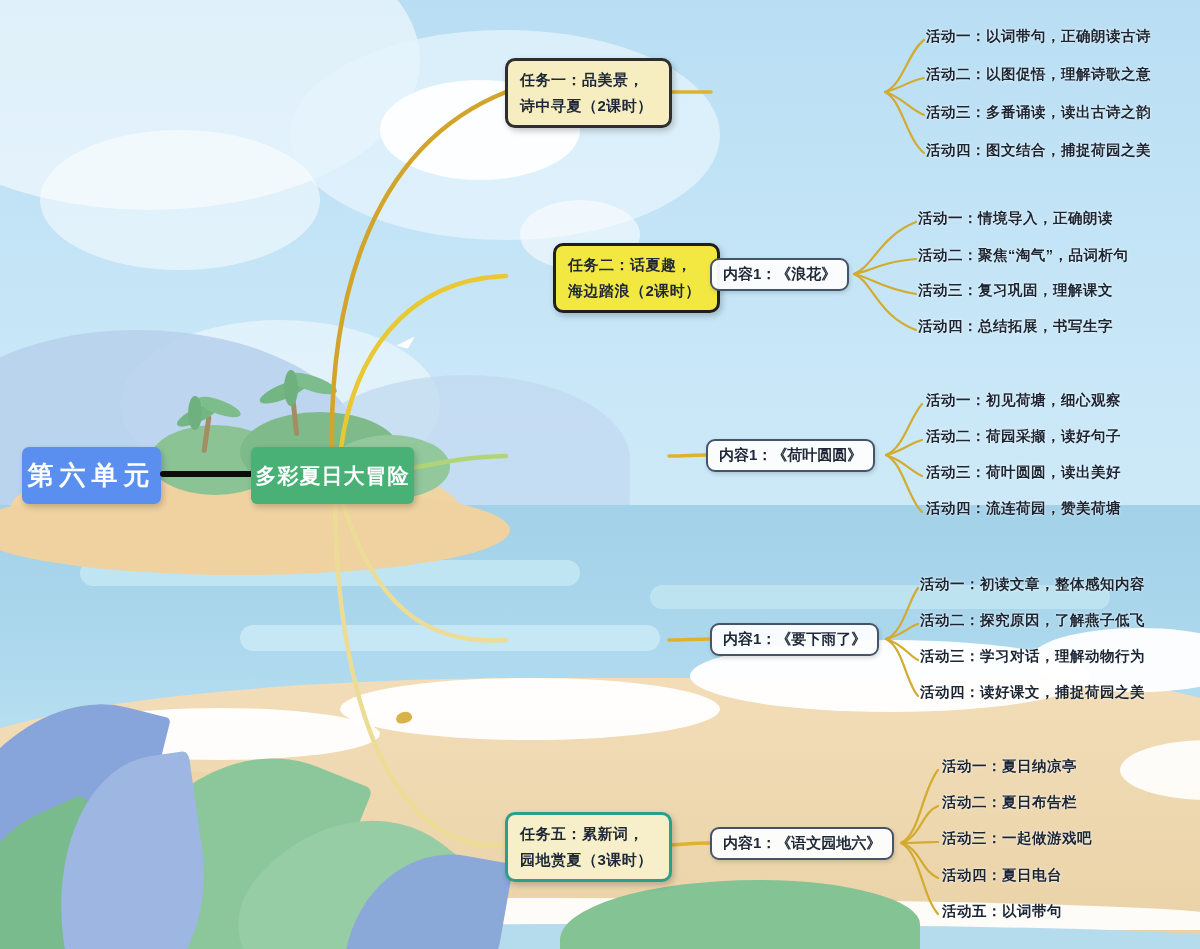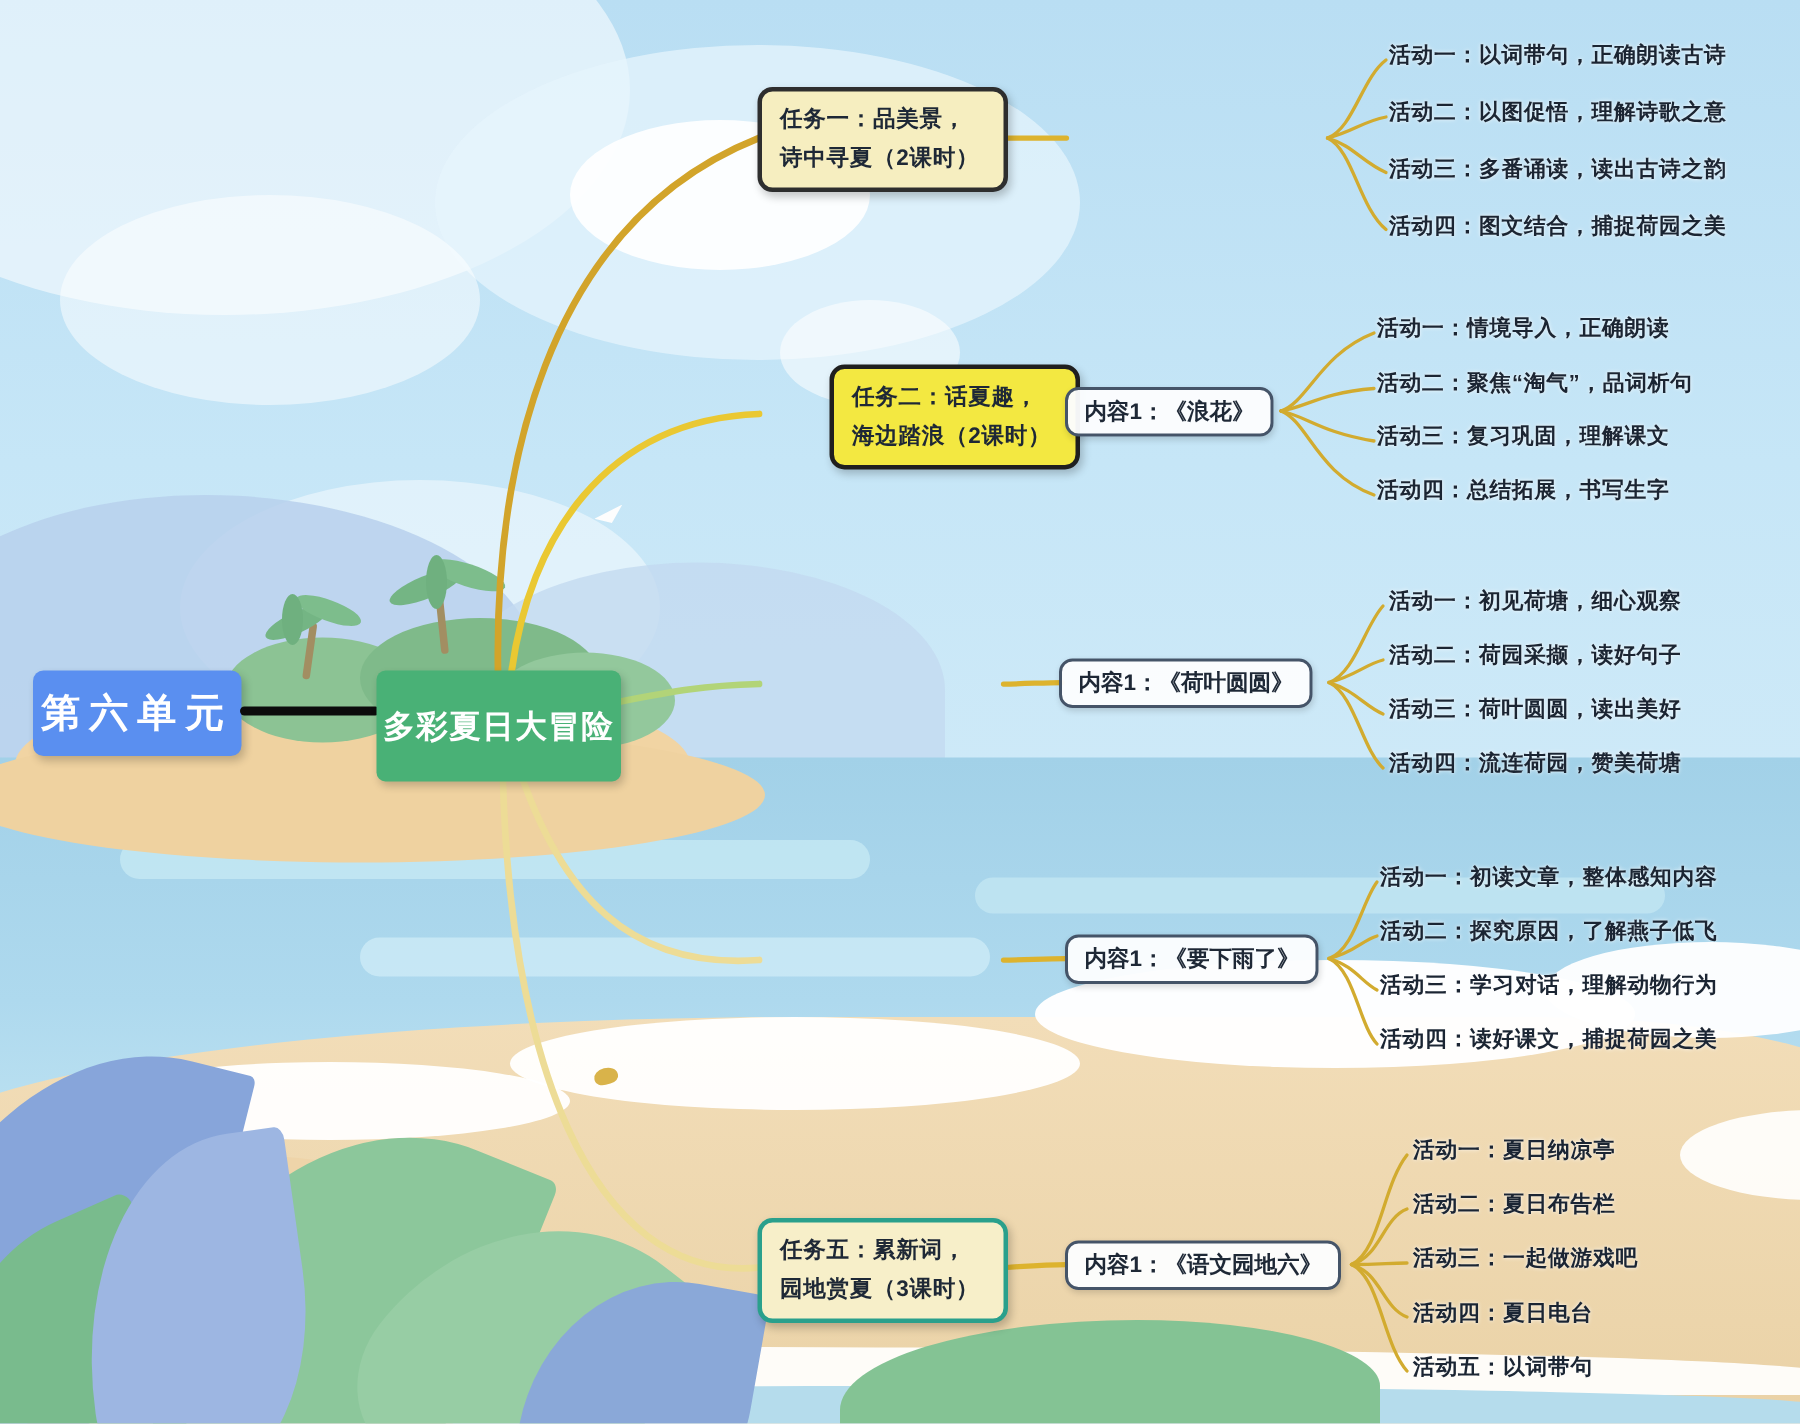--- a/index.html
+++ b/index.html
@@ -4,21 +4,21 @@
 <style>
   html,body{margin:0;padding:0;}
   body{font-family:"Liberation Sans",sans-serif;}
   .stage{position:relative;width:1200px;height:949px;overflow:hidden;background:#bfe2f5;}
   .bg,.bg *{position:absolute;}
   .node{position:absolute;box-sizing:border-box;font-weight:bold;color:#1e2836;}
   .unit-box{width:139px;height:57px;background:#5a8ff0;border-radius:7px;color:#fff;
     font-size:26px;letter-spacing:6px;display:flex;align-items:center;justify-content:center;
     box-shadow:2px 3px 6px rgba(0,0,0,.2);}
   .trunk-line{position:absolute;left:160px;top:471px;width:93px;height:6px;background:#0c0c0c;border-radius:3px;}
-  .theme-box{width:163px;height:74px;background:#49b176;border-radius:6px;color:#fff;
+  .theme-box{width:163px;height:57px;background:#49b176;border-radius:6px;color:#fff;
     font-size:21px;letter-spacing:1px;display:flex;align-items:center;justify-content:center;
     box-shadow:2px 3px 6px rgba(0,0,0,.2);white-space:nowrap;}
   .task-box{width:167px;border-radius:10px;border:3px solid #2e2e2e;padding:6px 12px;
     font-size:15px;line-height:1.72;letter-spacing:.5px;box-shadow:2px 3px 6px rgba(0,0,0,.22);}
   .task1{background:#f6eec0;border-color:#2e2e2e;}
   .task2{background:#f3e841;border-color:#1f1f1f;}
   .task3{background:#a9d884;border-color:#2aa08c;}
   .task4,.task5{background:#f7efc9;border-color:#2aa08c;}
   .content-box{border:2px solid #455468;background:rgba(252,253,254,.96);border-radius:9px;
     padding:5px 11px;font-size:15px;white-space:nowrap;box-shadow:1px 2px 4px rgba(0,0,0,.15);}

